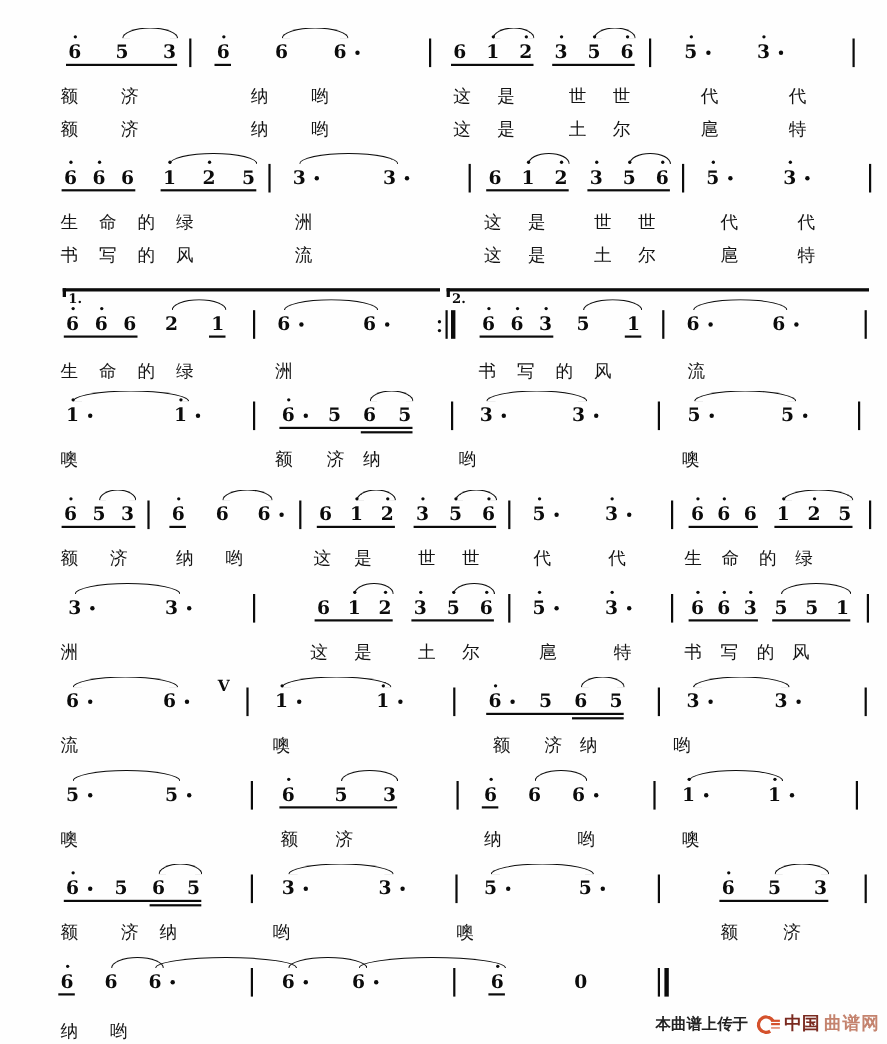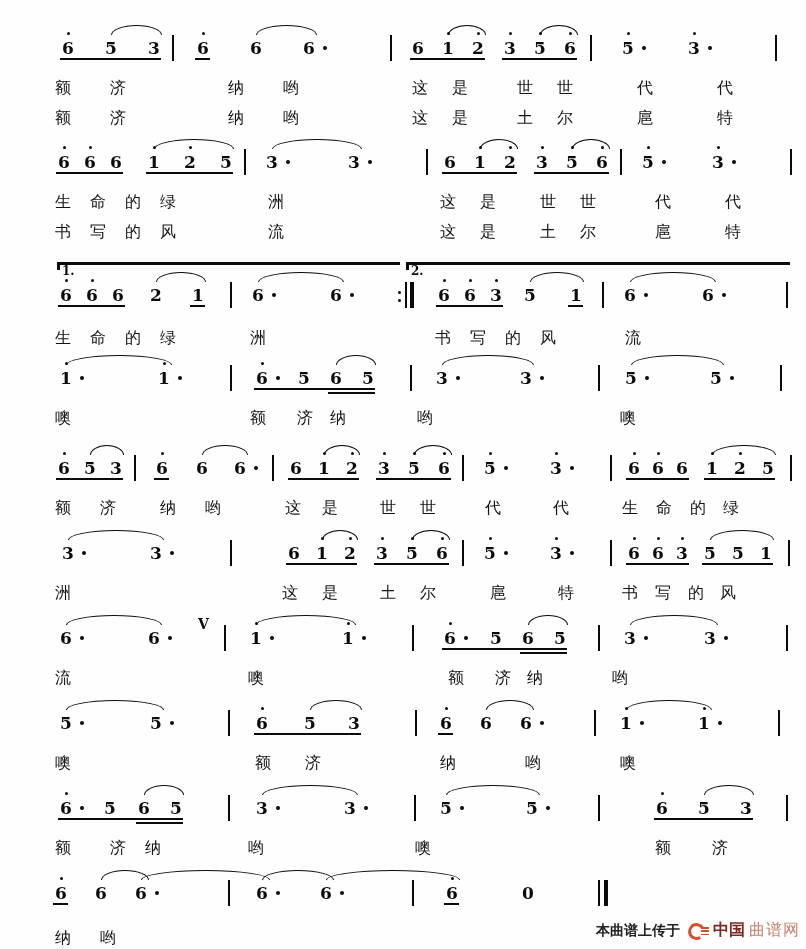--- a/index.html
+++ b/index.html
@@ -27,21 +27,21 @@
   .footer{position:absolute;left:596px;top:920px;display:flex;align-items:center;gap:4px;}
   .wm-text{font-size:14px;color:#222;font-weight:700;
            font-family:"DejaVu Sans","Liberation Sans",sans-serif;}
   .logo{position:relative;width:21px;height:17px;margin-left:4px;}
   .logo-c{position:absolute;left:0;top:1px;width:11px;height:11px;border:3px solid #d4512c;
           border-right-color:transparent;border-radius:50%;transform:rotate(14deg);}
   .logo-e{position:absolute;right:0;top:5px;display:flex;flex-direction:column;gap:1.6px;}
   .logo-e i{display:block;width:8px;height:1.7px;background:#d4512c;}
   .brand-cn{font-size:16px;font-weight:700;color:#7a2a20;
             font-family:"DejaVu Sans","Liberation Sans",sans-serif;}
-  .brand-rest{font-size:16px;font-weight:400;color:#c4836e;
+  .brand-rest{font-size:16px;font-weight:700;color:#c4836e;
             font-family:"DejaVu Sans","Liberation Sans",sans-serif;letter-spacing:1px;}
 </style>
 </head>
 <body>
 
 <div id="score">
   <div id="music">
       <div class="note" style="left: 62px; top: 38px;">6<span class="odot"></span></div>
       <div class="note" style="left: 105px; top: 38px;">5</div>
       <div class="note" style="left: 148px; top: 38px;">3</div>

